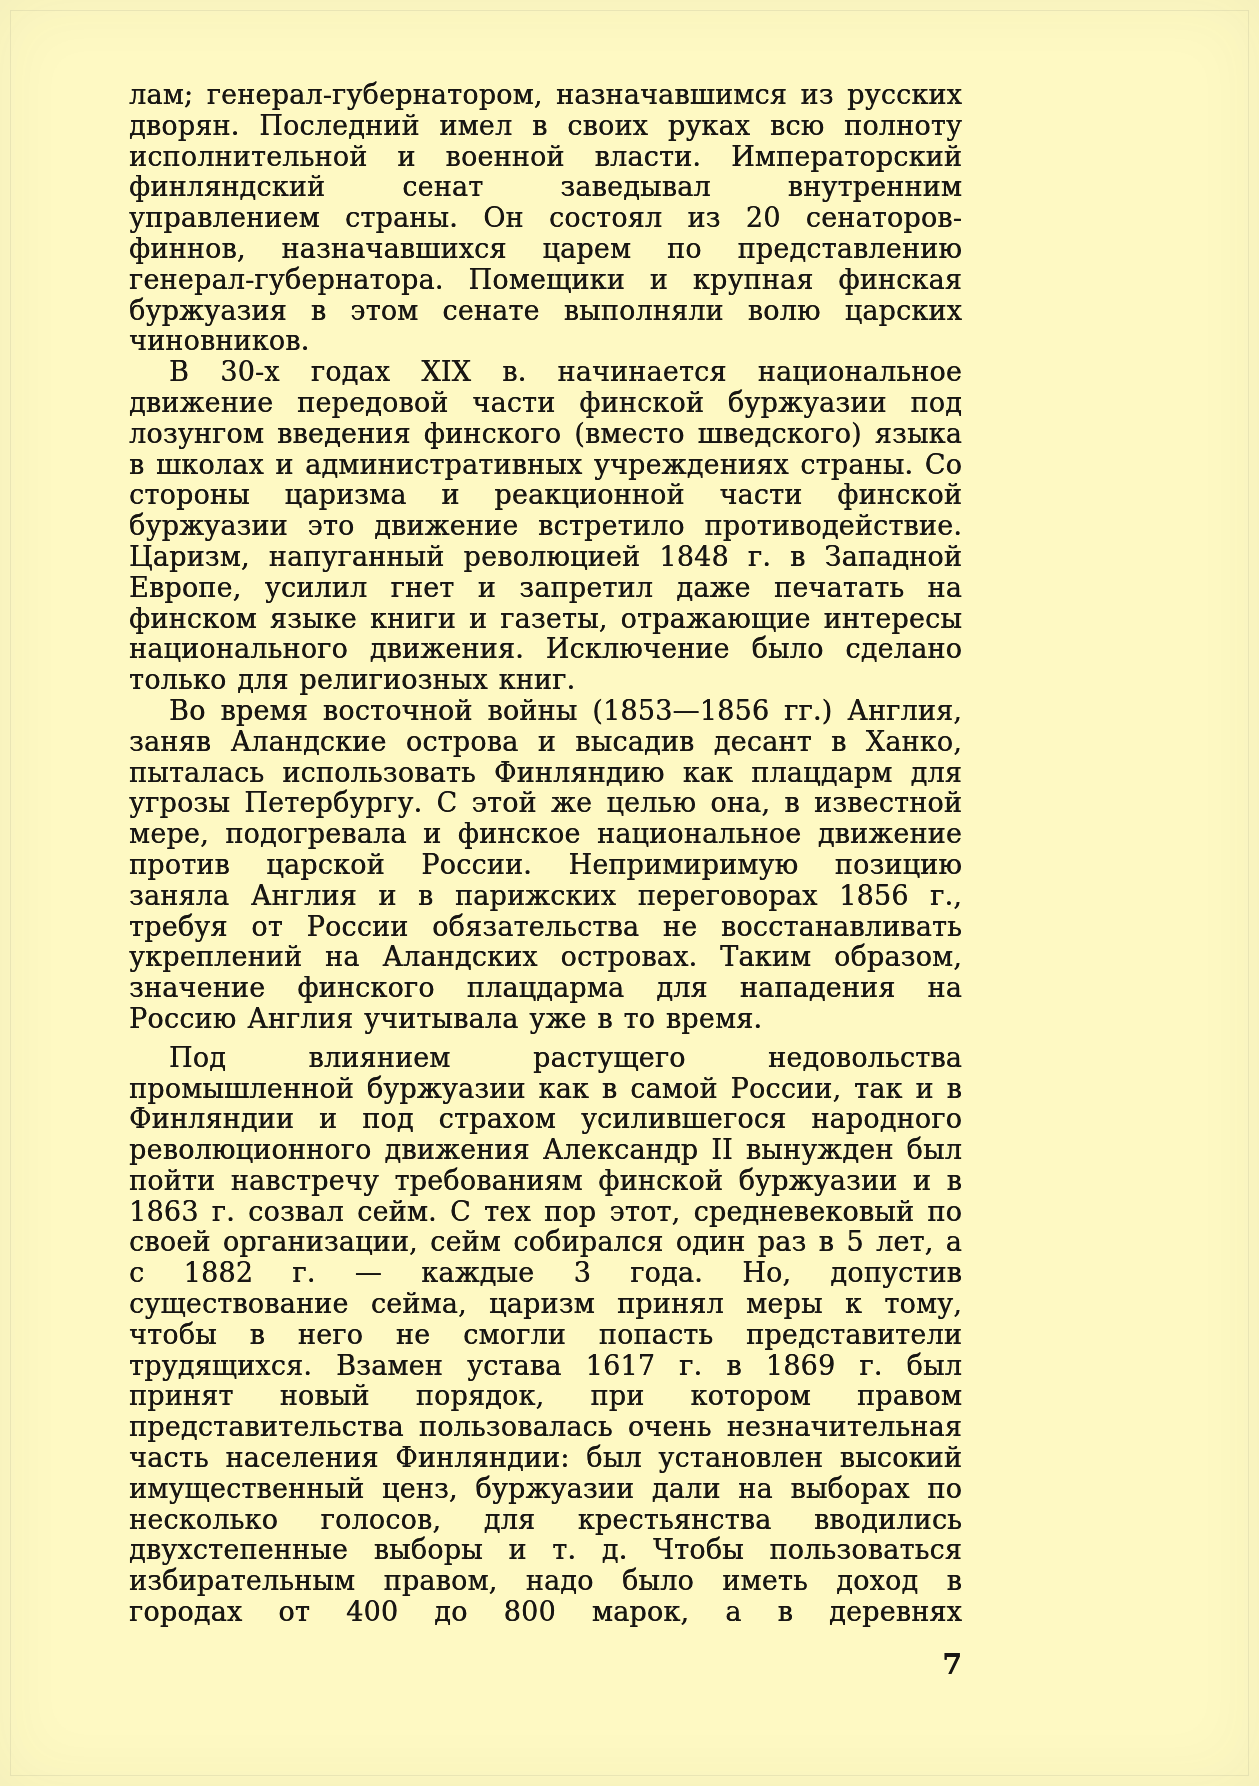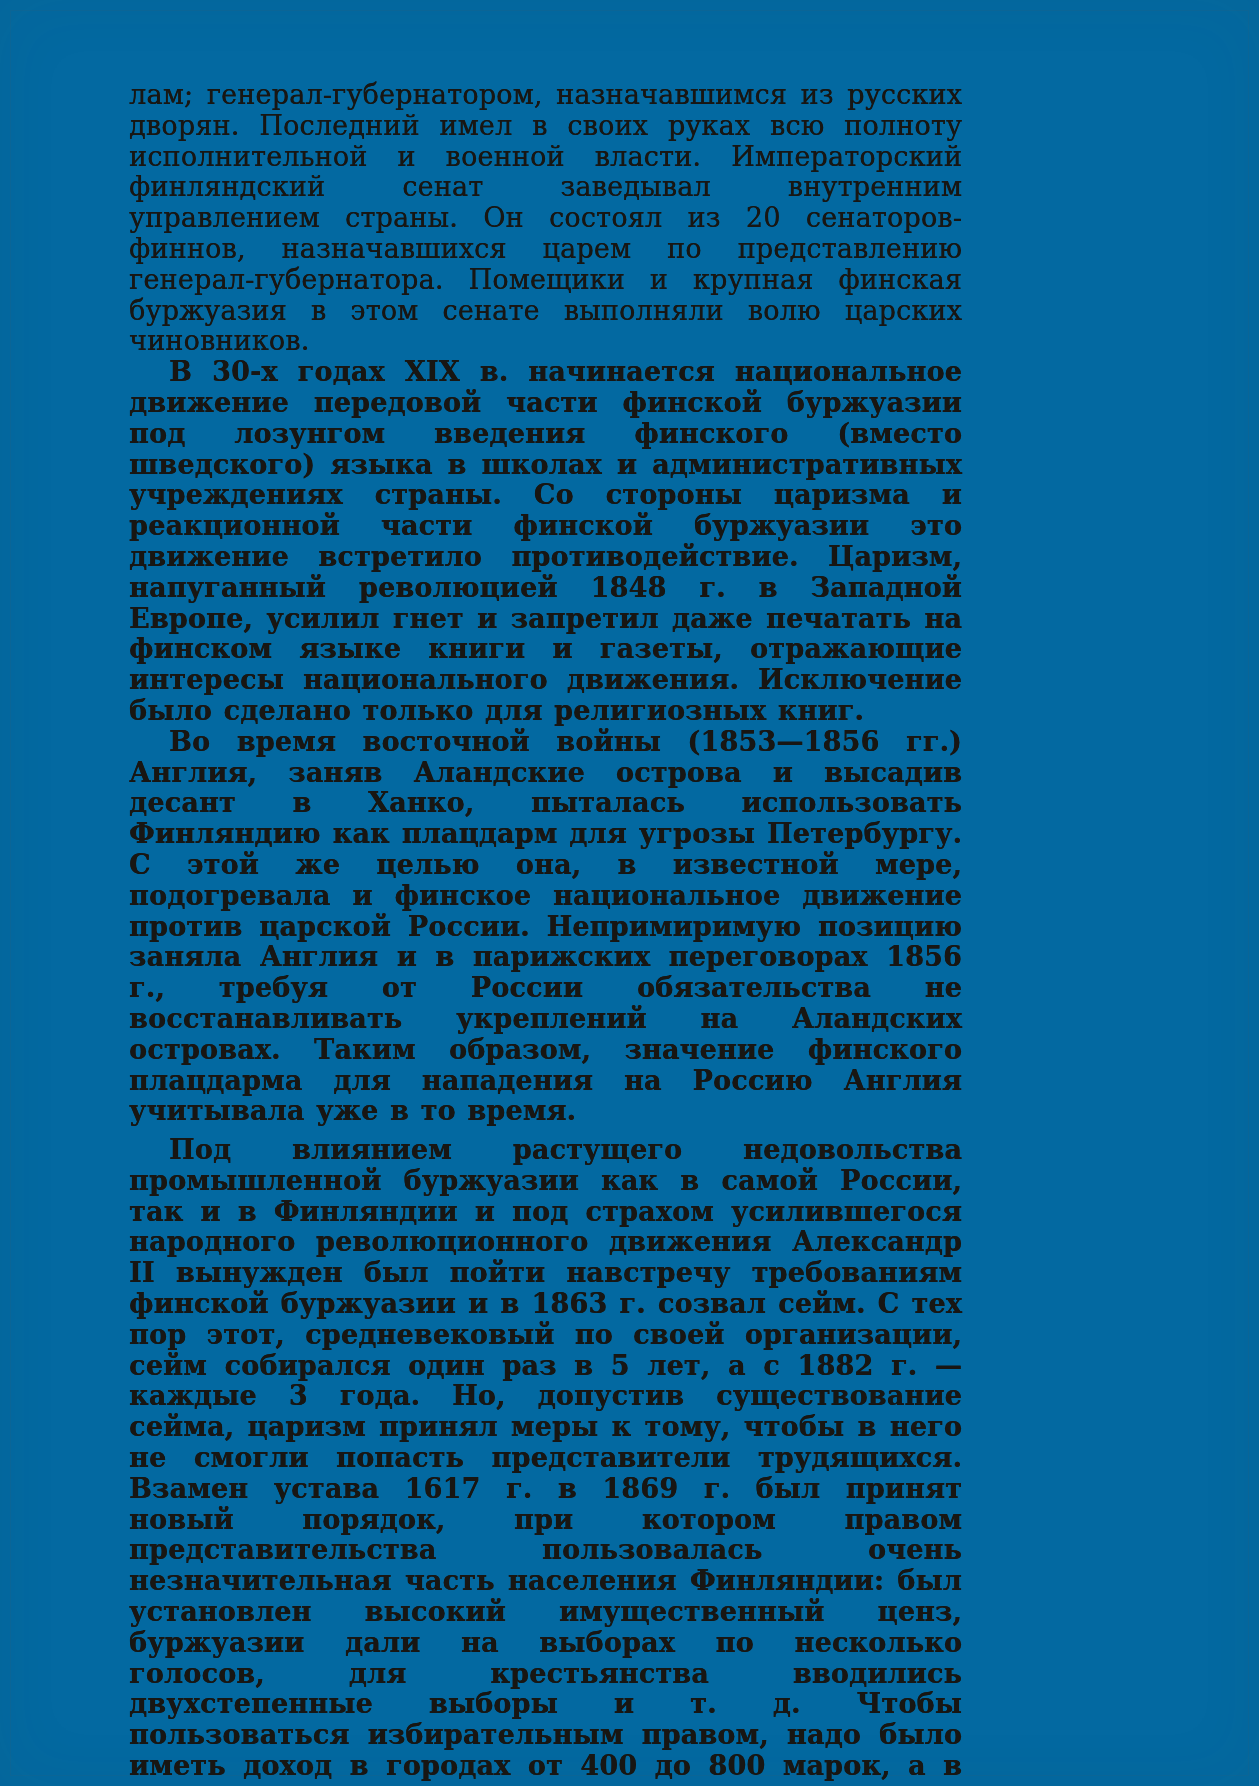--- a/index.html
+++ b/index.html
@@ -12,21 +12,21 @@
     height: 1786px;
     background: #fbfaf7;
     position: relative;
     overflow: hidden;
     font-family: "DejaVu Serif", "Liberation Serif", serif;
     color: #181613;
   }
   .page {
     position: absolute;
     inset: 0;
-    background: #0369a1;
+    background: #fef9c3;
     box-shadow: inset 0 0 70px rgba(60,60,55,0.06);
   }
   .scan-edge {
     position: absolute;
     inset: 10px;
     border: 1px solid rgba(90,90,85,0.10);
     pointer-events: none;
   }
   .text-block {
     position: absolute;
@@ -39,21 +39,20 @@
     letter-spacing: 0.2px;
     word-spacing: 2px;
     text-shadow: 0.35px 0 0 currentColor; 
   }
   .para {
     margin: 0;
     text-align: justify;
   }
   .para.indent {
     text-indent: 40px;
-    font-weight: bold;
   }
   .para.continues {
     
     text-align-last: justify;
     margin-top: 8px;
   }
   .page-number {
     margin-top: 22px;
     text-align: right;
     font-weight: bold;

